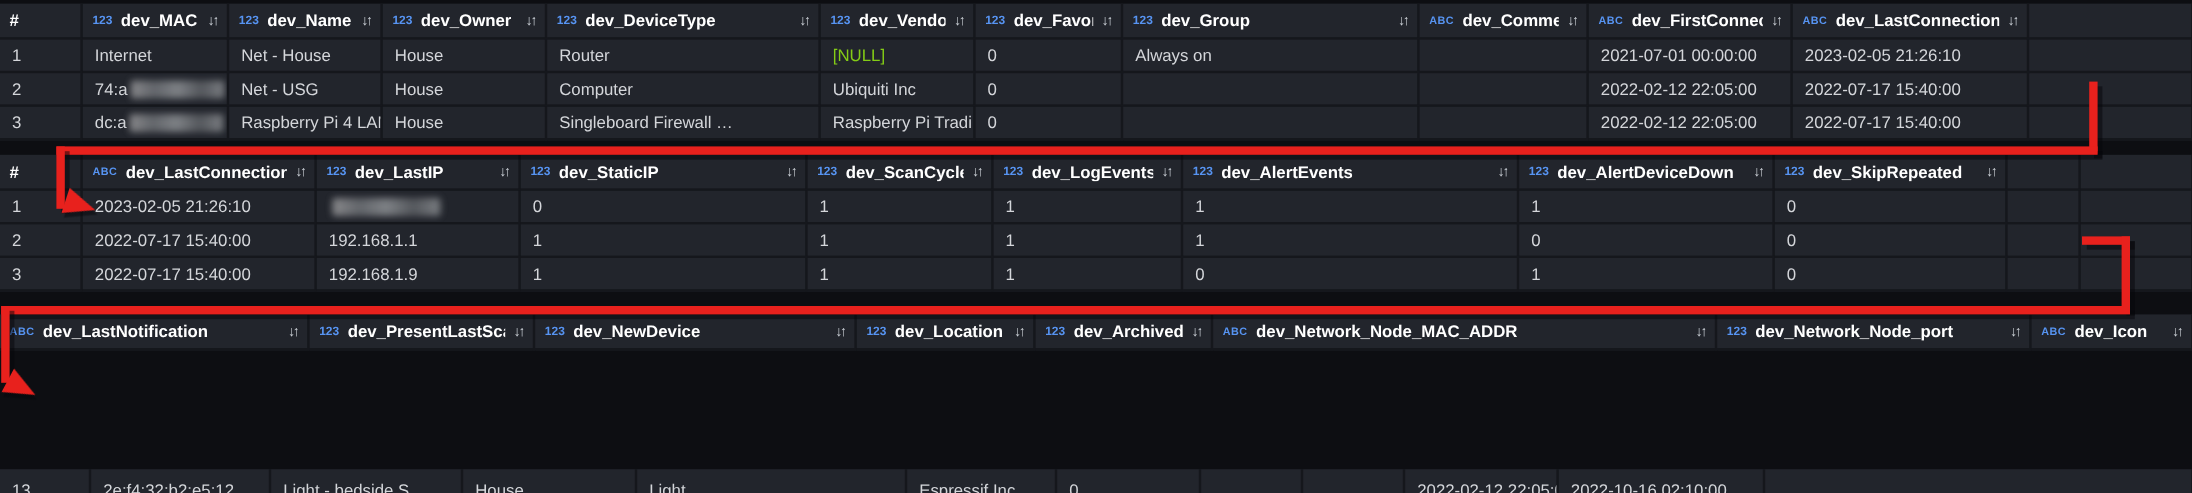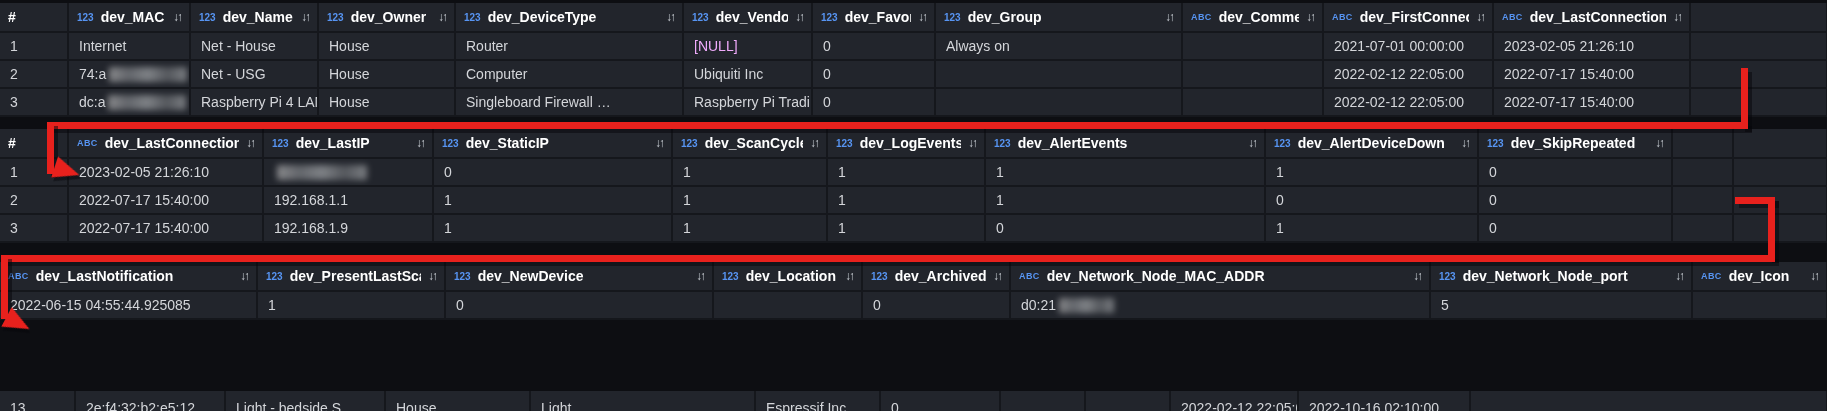--- a/index.html
+++ b/index.html
@@ -18,21 +18,21 @@
   }
   tr.partial td{border-bottom:none;padding-top:9px;height:30px;vertical-align:top;}
   th{padding:0 8px;}
   .th-inner{display:flex;align-items:center;height:28px;gap:7px;overflow:hidden;}
   .col-label{color:#ffffff;font-weight:700;font-size:14px;overflow:hidden;white-space:nowrap;flex:0 1 auto;}
   .hash-label{color:#ffffff;font-weight:700;}
   .badge{font-weight:700;color:#5794f2;flex:0 0 auto;}
   .badge-num{font-size:10px;}
   .badge-str{font-size:9px;letter-spacing:.4px;}
   .sort-icon{margin-left:auto;flex:0 0 auto;color:#c9ced4;font-size:12px;font-weight:700;letter-spacing:-2px;}
-  .dim{color:#f0abfc;}
+  .dim{color:#84cc16;}
   .blur-patch{
     display:inline-block;height:15px;vertical-align:middle;margin-left:3px;border-radius:2px;
     background:linear-gradient(90deg,#9a9a9c,#6e7176 25%,#8e9195 50%,#5d6065 75%,#8a8d91);
     filter:blur(3px);opacity:.85;
   }
   .ann-seg{position:absolute;background:#e8211d;box-shadow:4px 4px 0 rgba(5,6,9,.5);}
   .ann-head{
     position:absolute;width:0;height:0;
     border-left:26px solid #e8211d;border-top:11px solid transparent;border-bottom:11px solid transparent;
     filter:drop-shadow(3px 3px 0 rgba(5,6,9,.5));
@@ -387,30 +387,20 @@
             <th>
               <div class="th-inner">
                 <span class="badge badge-str">ABC</span>
                 <span class="col-label">dev_Icon</span>
                 <span class="sort-icon">↓↑</span>
               </div>
             </th>
           </tr>
         </thead>
         <tbody>
-          <tr>
-            <td><span>2022-06-15 04:55:44.925085</span></td>
-            <td><span>1</span></td>
-            <td><span>0</span></td>
-            <td><span></span></td>
-            <td><span>0</span></td>
-            <td><span>d0:21</span><span class="blur-patch" style="width: 55px;"></span></td>
-            <td><span>5</span></td>
-            <td><span></span></td>
-          </tr>
         </tbody>
       </table>
     </div>
     <div class="table-panel" style="top: 391px;">
       <table>
         <colgroup>
           <col style="width: 75px;">
           <col style="width: 150px;">
           <col style="width: 160px;">
           <col style="width: 145px;">

